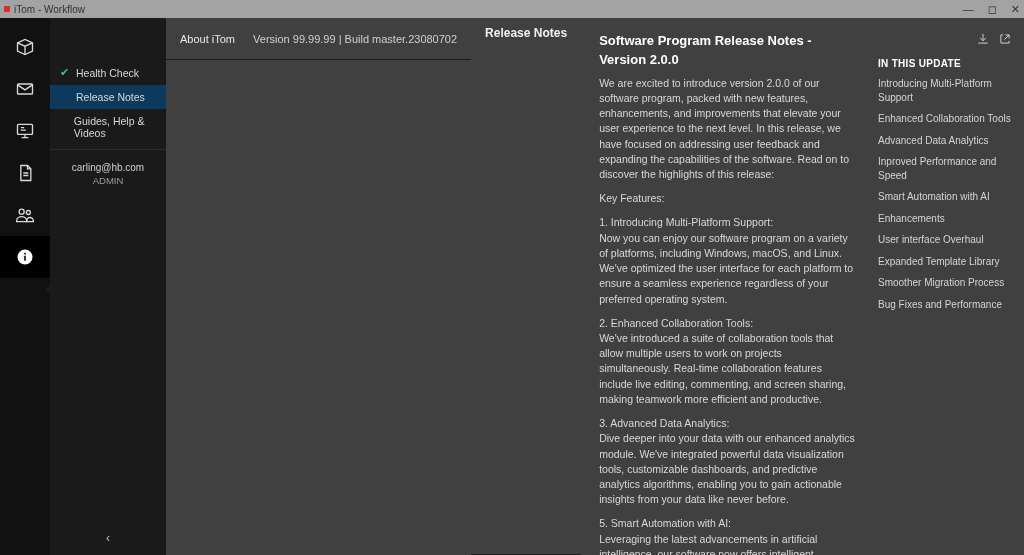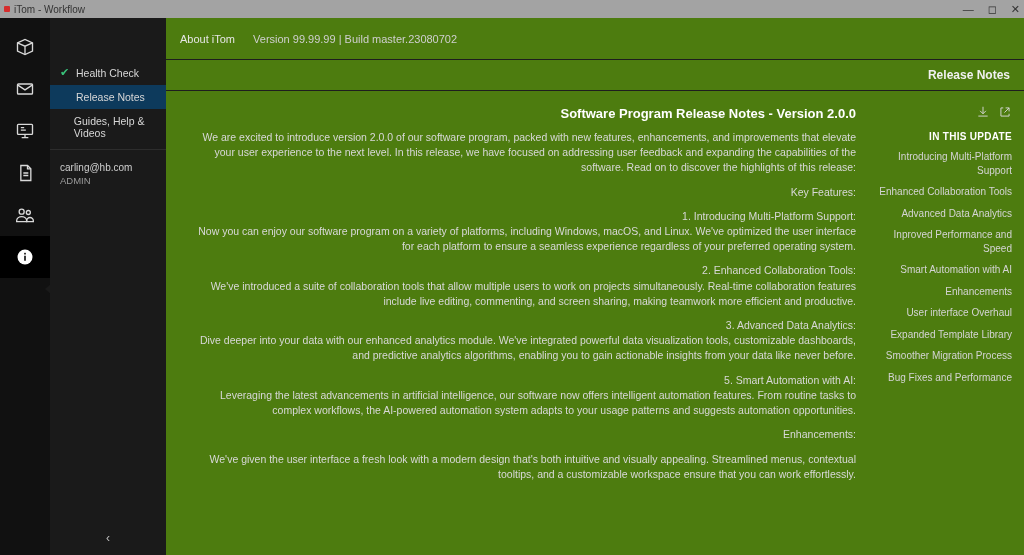--- a/index.html
+++ b/index.html
@@ -22,26 +22,26 @@
 .rail .railbtn.active .circle-i { fill: #fff; }
 .rail .caret { position: absolute; right: -1px; top: 266px; width: 0; height: 0; border-top: 5px solid transparent; border-bottom: 5px solid transparent; border-right: 6px solid #1a1a1a; }
 
 
 .sidebar { width: 116px; background: #1a1a1a; display: flex; flex-direction: column; font-size: 10.5px; color: #d7d7d7; position: relative; }
 .sidebar .nav { padding-top: 42px; }
 .sidebar .navitem { display: flex; align-items: center; gap: 6px; padding: 6px 10px; cursor: default; }
 .sidebar .navitem .chk { color: #39c27a; font-size: 11px; width: 10px; display: inline-block; }
 .sidebar .navitem.selected { background: #0d3a5c; }
 .sidebar .divider { height: 1px; background: #2d2d2d; margin: 4px 0; }
-.sidebar .account { padding: 8px 10px; font-size: 10px; color: #cfcfcf; }
+.sidebar .account { padding: 8px 10px; font-size: 10px; color: #cfcfcf; text-align: center; }
 .sidebar .account .role { color: #9b9b9b; margin-top: 2px; font-size: 9.5px; }
 .sidebar .collapse { position: absolute; bottom: 10px; left: 50%; transform: translateX(-50%); color: #bdbdbd; font-size: 12px; }
 
 
-.main { flex: 1; display: flex; flex-direction: column; background: #4d7c0f; min-width: 0; text-align: right; }
+.main { flex: 1; display: flex; background: #404040; min-width: 0; }
 .topbar { height: 42px; display: flex; align-items: center; padding: 0 14px; gap: 18px; font-size: 11px; color: #e6e6e6; border-bottom: 1px solid #1e1e1e; }
 .topbar .about { font-weight: 500; }
 .topbar .ver { color: #cfcfcf; }
 
 .pagehdr { padding: 8px 14px; font-size: 12px; font-weight: 600; color: #f0f0f0; border-bottom: 1px solid #1e1e1e; }
 
 .content-wrap { flex: 1; overflow: hidden; position: relative; }
 .content-scroll { position: absolute; inset: 0; overflow-y: auto; display: flex; }
 .content-scroll::-webkit-scrollbar { width: 8px; }
 .content-scroll::-webkit-scrollbar-track { background: #1a1a1a; }

